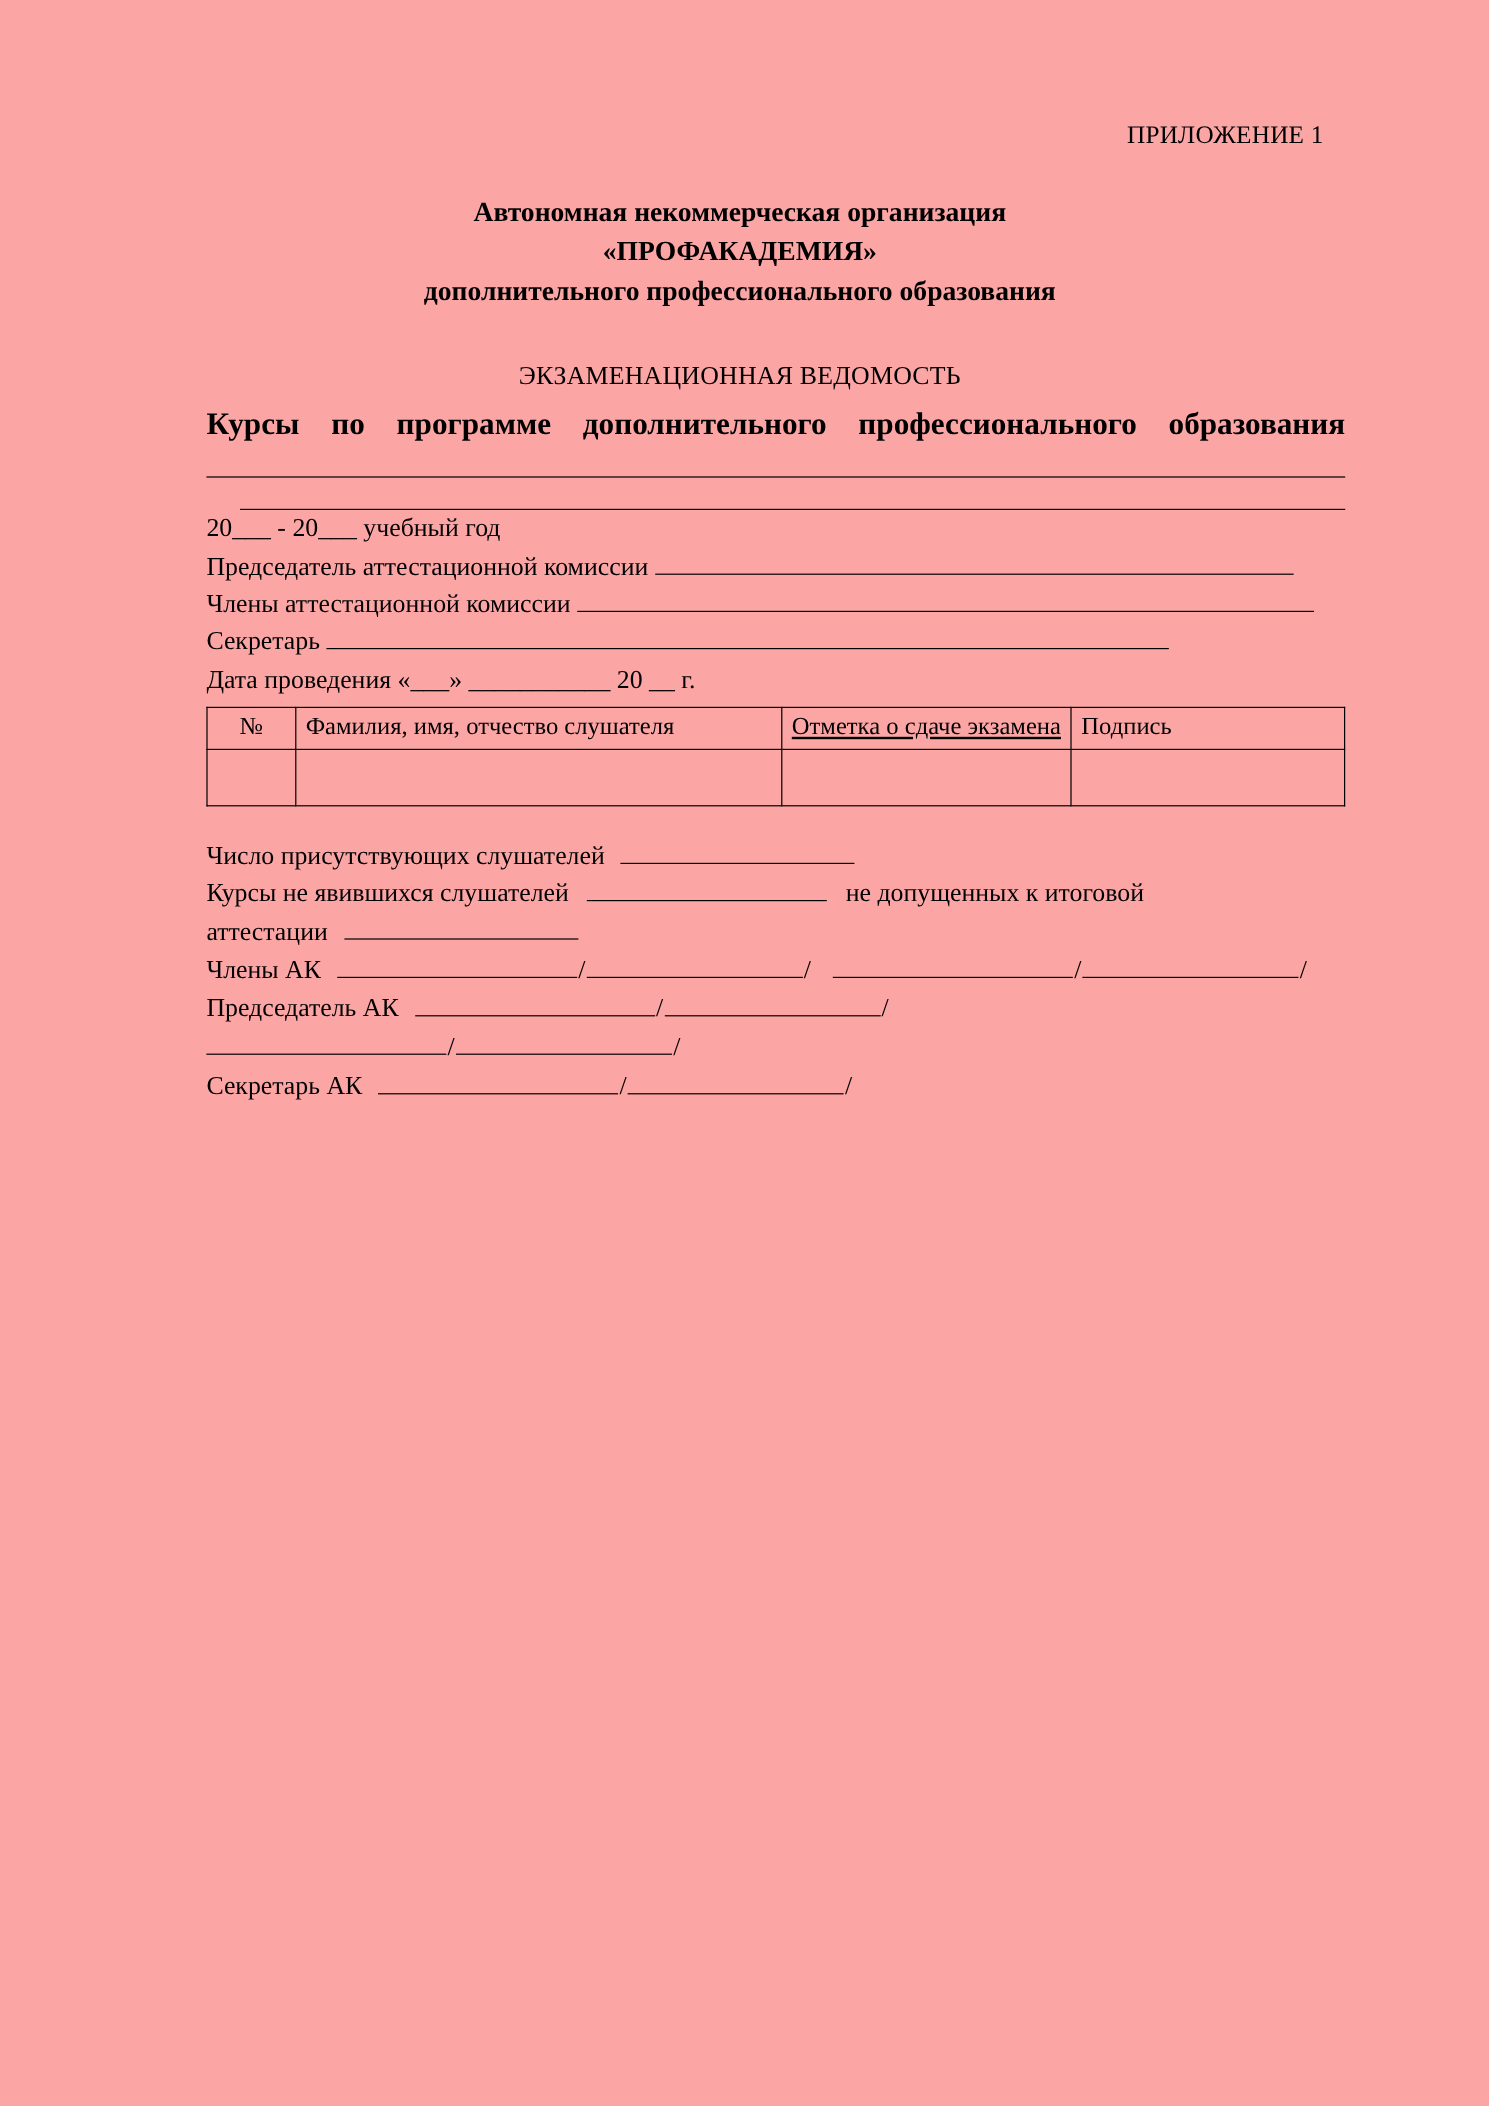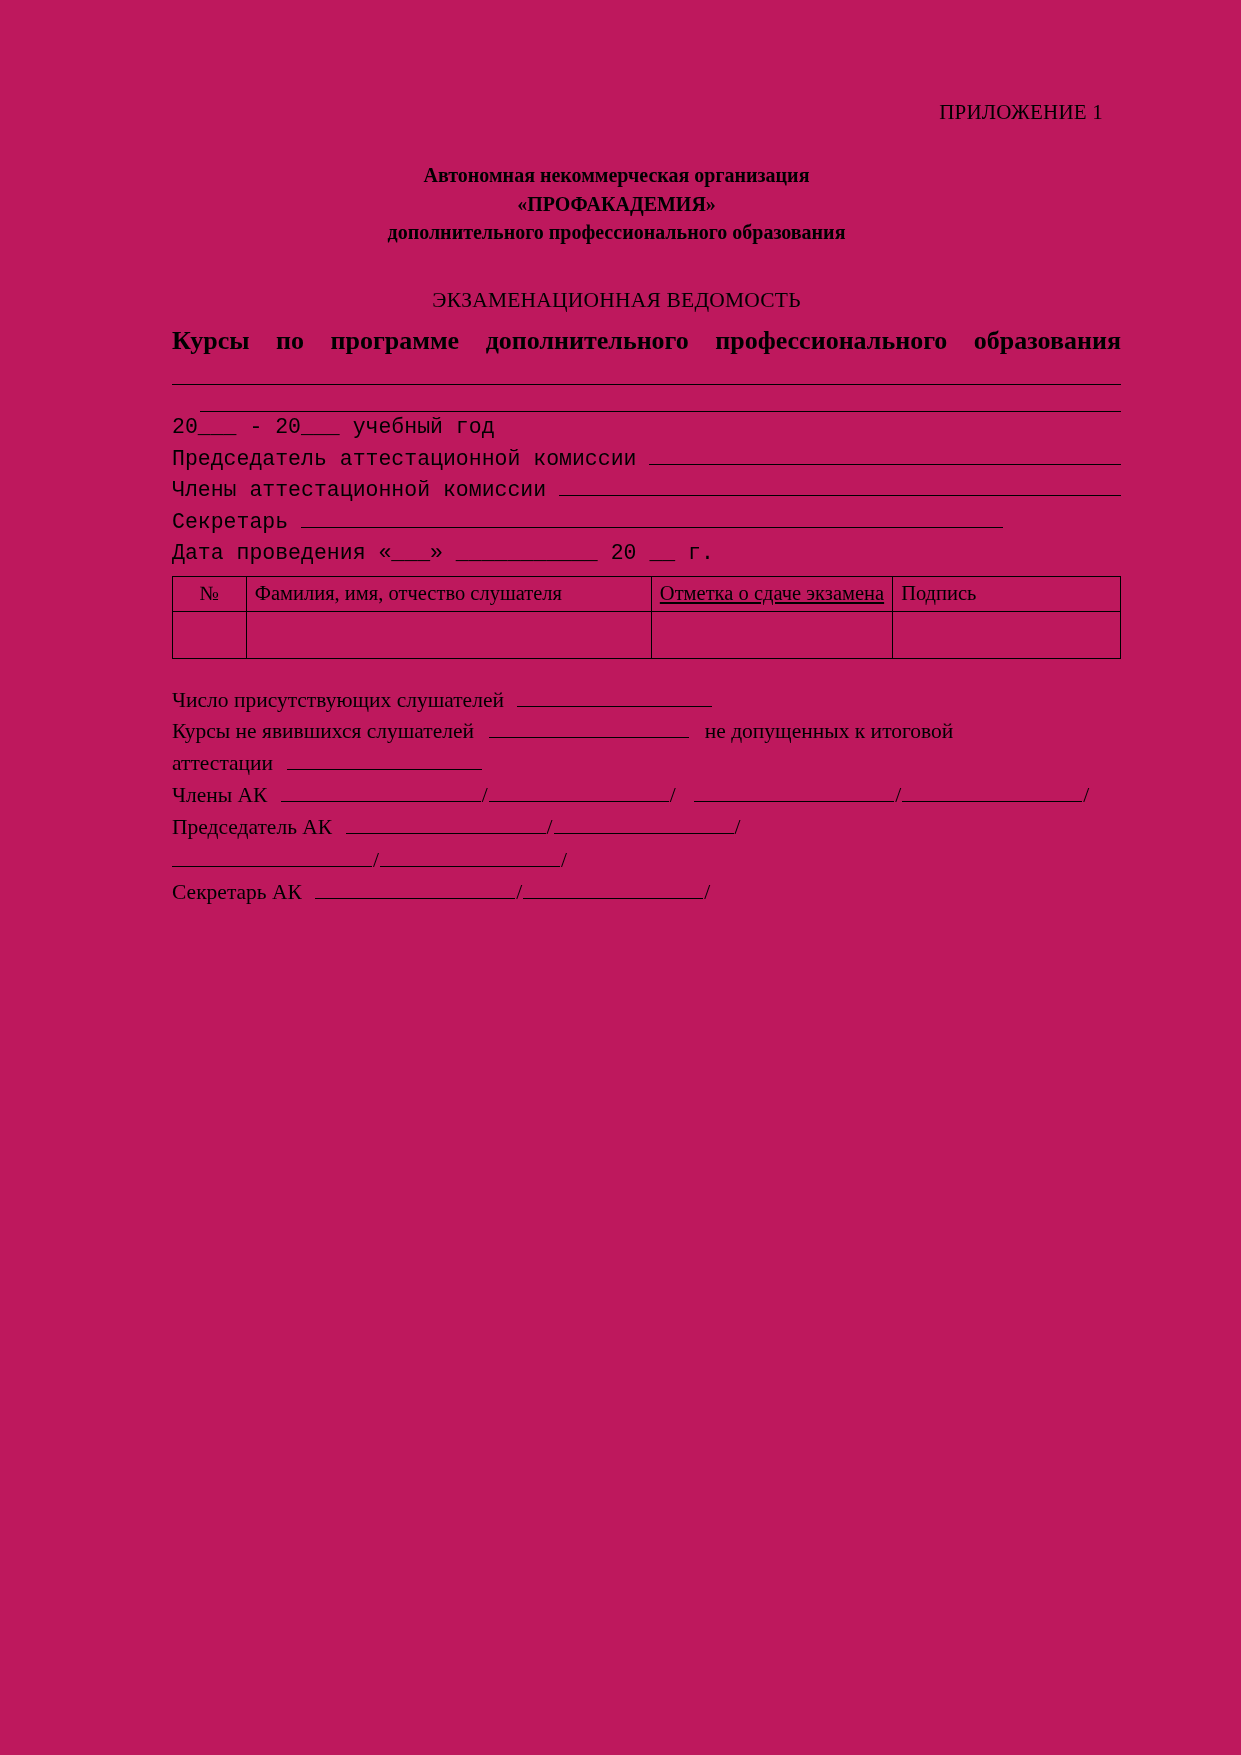--- a/index.html
+++ b/index.html
@@ -9,35 +9,35 @@
   }
   body {
     font-family: "Liberation Serif", "DejaVu Serif", serif;
     color: #000000;
   }
   .page {
     position: relative;
     width: 1241px;
     height: 1755px;
     margin: 0 auto;
-    background: #be185d;
+    background: #fca5a5;
     box-sizing: border-box;
     padding: 100px 120px 0 172px;
   }
   .appendix {
     text-align: right;
     font-size: 21px;
     line-height: 1.2;
     margin: 0 18px 36px 0;
     letter-spacing: 0.2px;
   }
   .org-block {
     text-align: center;
     font-weight: bold;
-    font-size: 20px;
+    font-size: 23px;
     line-height: 1.42;
     margin: 0 60px 0 0;
   }
   .org-line {
     display: block;
     white-space: nowrap;
   }
   .doc-title {
     text-align: center;
     font-size: 21.5px;
@@ -55,21 +55,20 @@
   .rule-line {
     border-bottom: 1.4px solid #000;
     height: 20px;
     margin: 6px 0 0 0;
   }
   .field-row {
     font-size: 21.5px;
     line-height: 1.46;
     white-space: nowrap;
     overflow: hidden;
-    font-family: Liberation Mono, monospace;
   }
   .u {
     display: inline-block;
     border-bottom: 1.4px solid #000;
     vertical-align: baseline;
     height: 18px;
   }
   table.roster {
     border-collapse: collapse;
     width: 100%;

